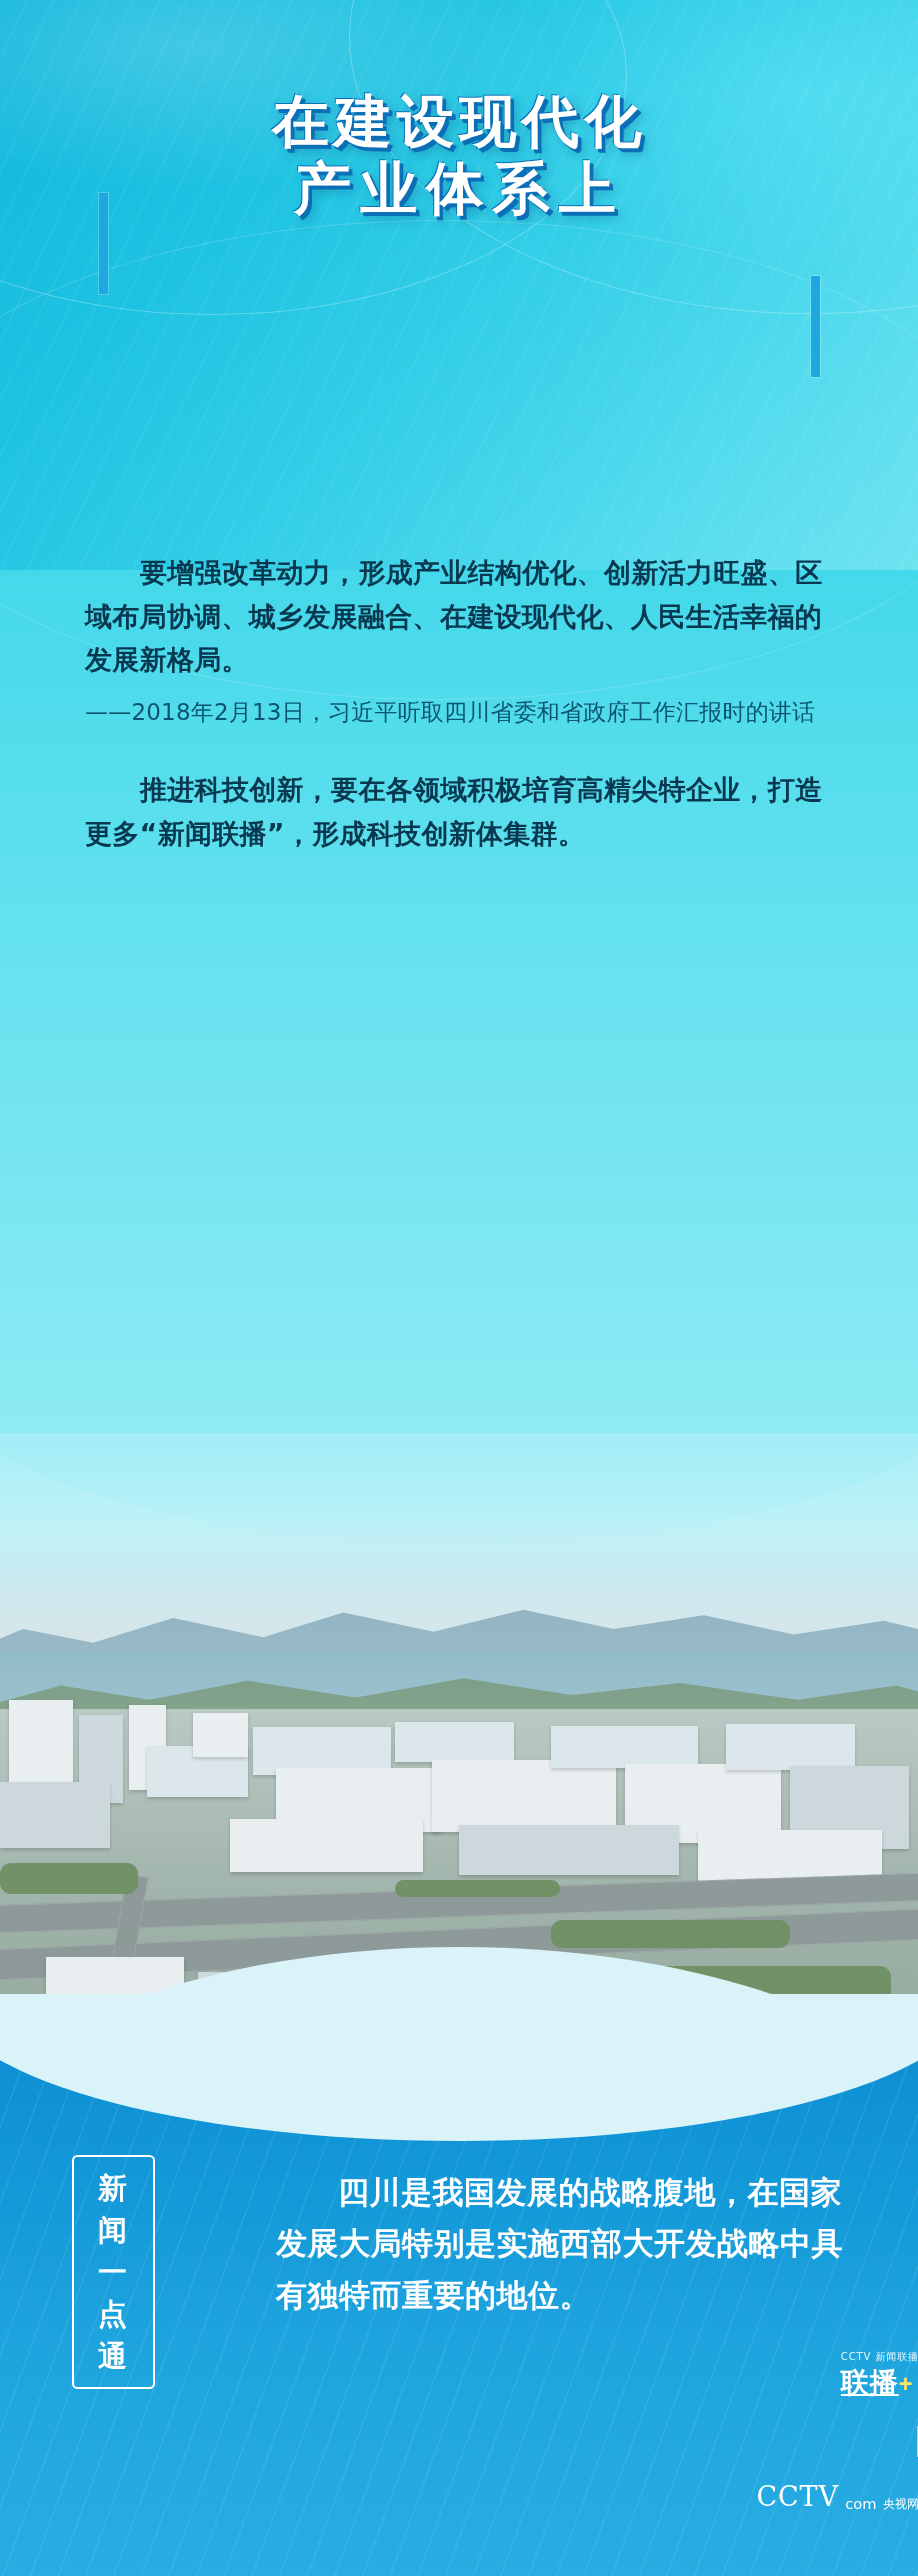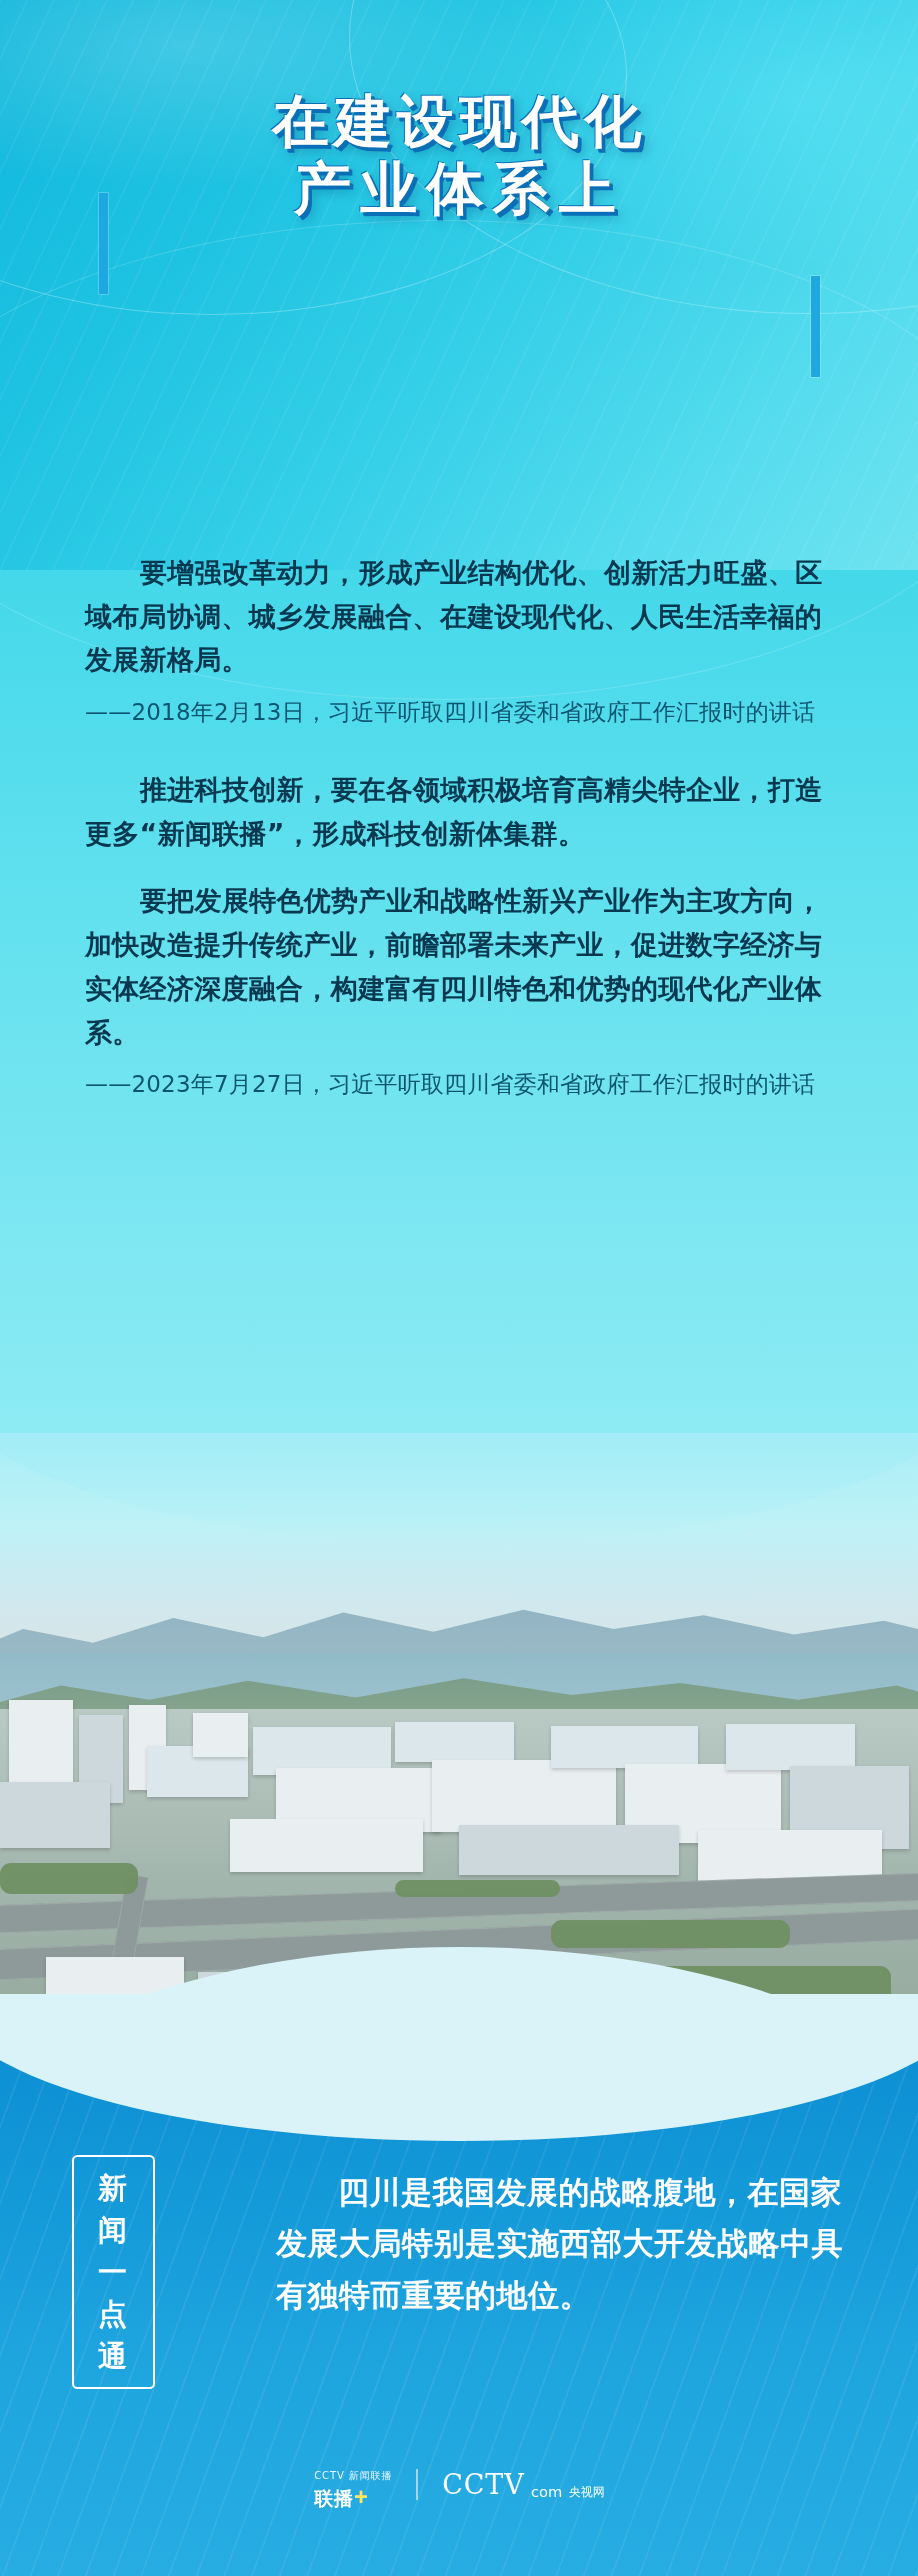--- a/index.html
+++ b/index.html
@@ -211,35 +211,37 @@
     font-size: 31px;
     line-height: 1.66;
     color: #ffffff;
     text-indent: 62px;
     letter-spacing: 0.5px;
   }
   .logos {
     position: absolute;
     left: 0; bottom: 64px; width: 919px;
     display: flex;
-    align-items: flex-start;
+    align-items: flex-end;
     justify-content: center;
     gap: 24px;
+    flex-direction: column;
   }
   .logo-lianbo {
     display: flex;
     align-items: center;
     gap: 5.5px;
   }
   .logo-lianbo .lb-main {
     font-family: "DejaVu Sans", sans-serif;
     font-weight: bold;
-    font-size: 19px;
+    font-size: 28px;
     color: #ffffff;
     letter-spacing: 0.9px;
+    text-decoration: underline;
   }
   .logo-lianbo .lb-plus {
     font-size: 24px;
     color: #ffe566;
     font-weight: bold;
   }
   .logo-lianbo .lb-sub {
     font-family: "DejaVu Sans", sans-serif;
     font-size: 10px;
     color: #ffffff;
@@ -298,24 +300,20 @@
 
     <div class="quote-block">
       <p class="quote-text">要增强改革动力，形成产业结构优化、创新活力旺盛、区域布局协调、城乡发展融合、在建设现代化、人民生活幸福的发展新格局。</p>
       <p class="quote-src">——2018年2月13日，习近平听取四川省委和省政府工作汇报时的讲话</p>
     </div>
 
     <div class="quote-block">
       <p class="quote-text">推进科技创新，要在各领域积极培育高精尖特企业，打造更多“新闻联播”，形成科技创新体集群。</p>
     </div>
 
-    <div class="quote-block">
-      <p class="quote-text">要把发展特色优势产业和战略性新兴产业作为主攻方向，加快改造提升传统产业，前瞻部署未来产业，促进数字经济与实体经济深度融合，构建富有四川特色和优势的现代化产业体系。</p>
-      <p class="quote-src">——2023年7月27日，习近平听取四川省委和省政府工作汇报时的讲话</p>
-    </div>
 
   </div>
 
   <div class="photo">
     <div class="sky"></div>
     <div class="hills-far"></div>
     <div class="hills-near"></div>
     <div class="city">
 
       <div class="blk" style="left:9.2px; top:-9.2px; width:64px; height:101px;"></div>

